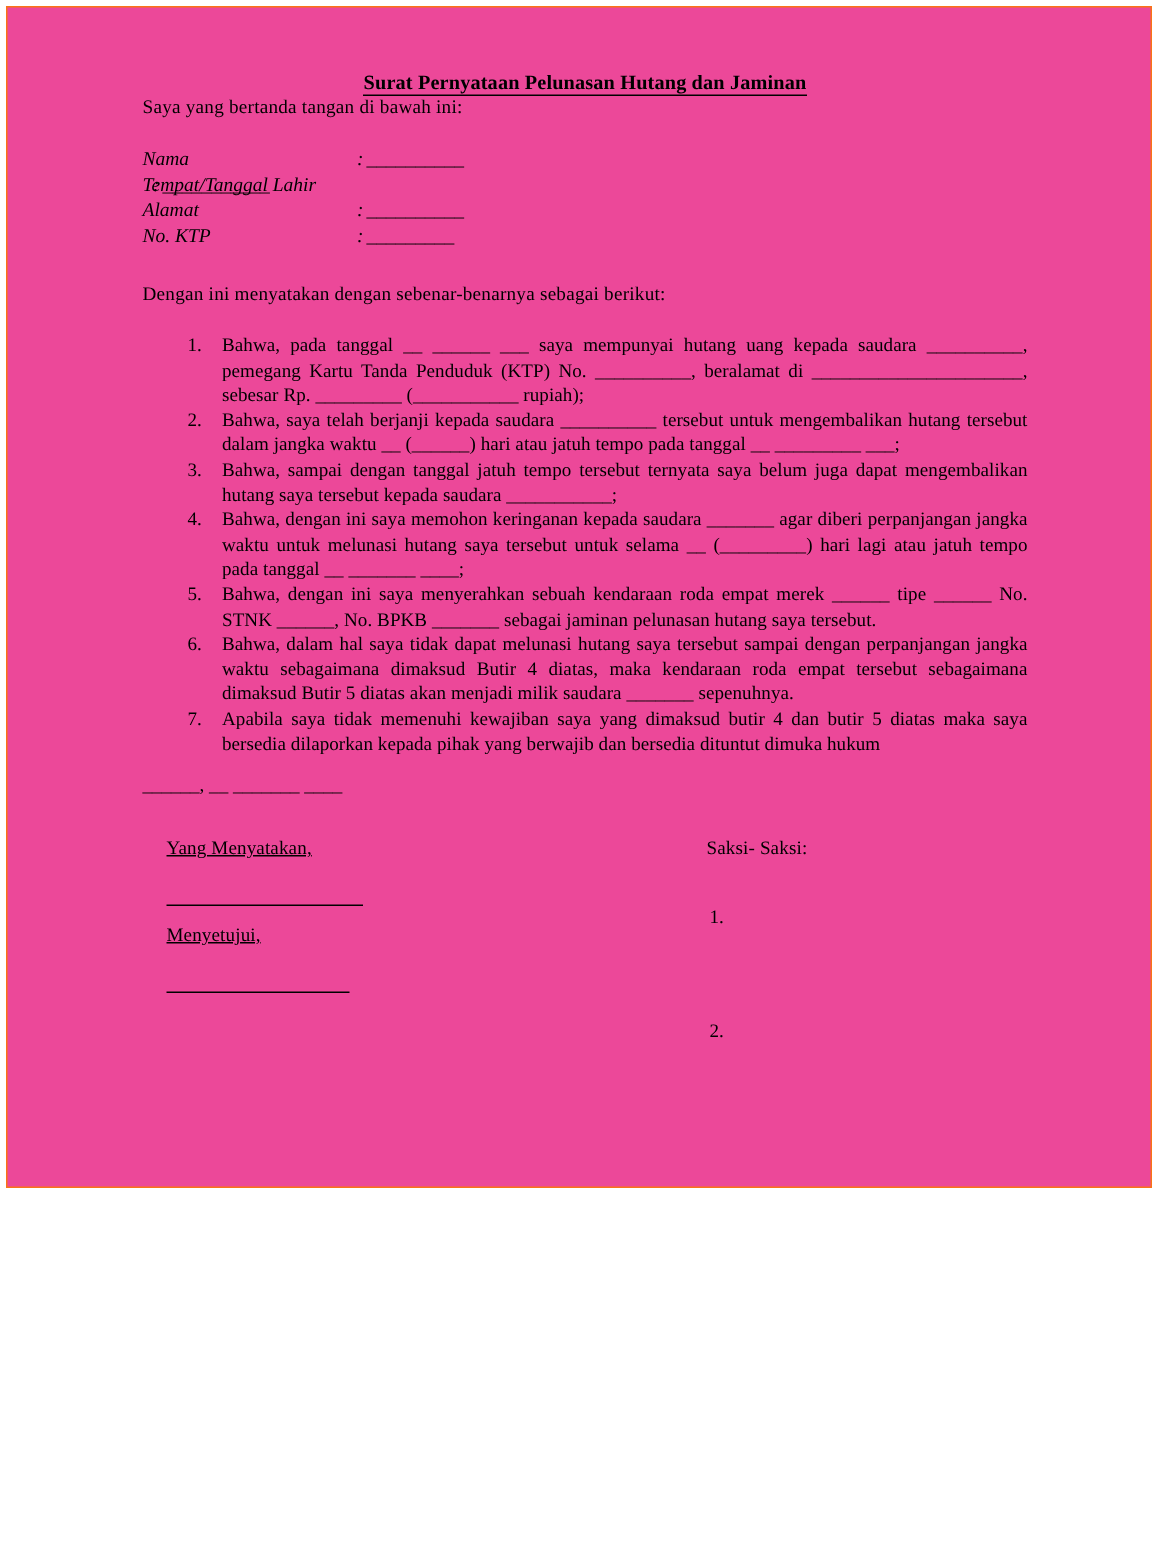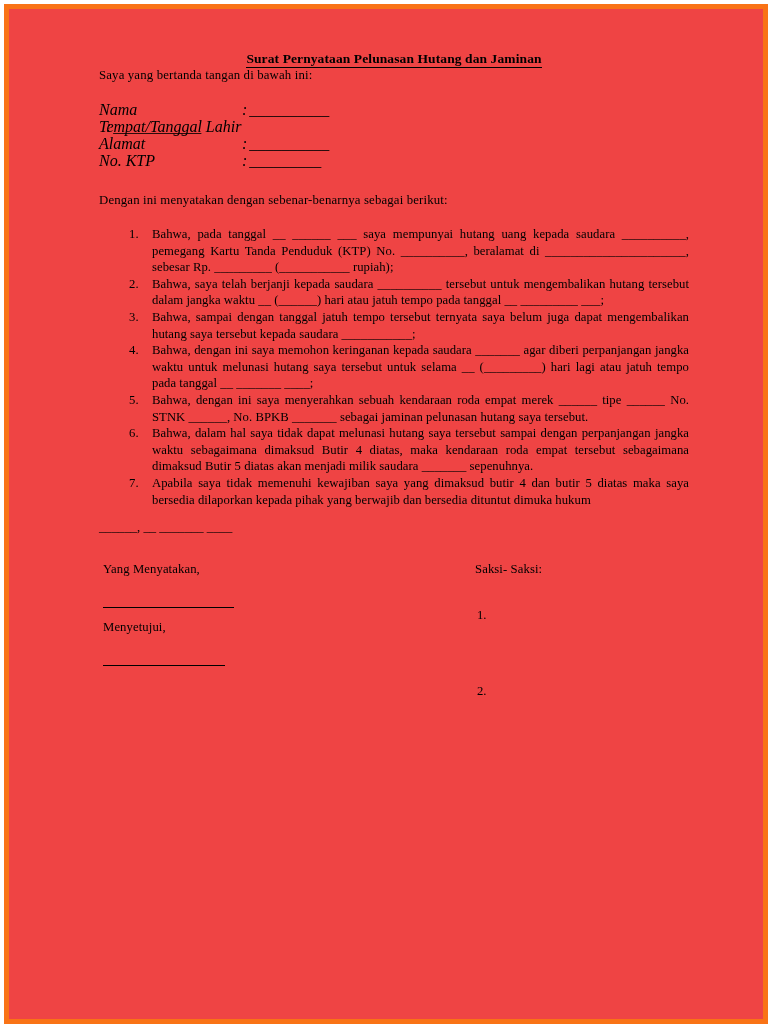--- a/index.html
+++ b/index.html
@@ -10,25 +10,25 @@
   body {
     width: 772px;
     height: 1028px;
     font-family: "Liberation Serif", "DejaVu Serif", serif;
     color: #000000;
     overflow: hidden;
   }
   #page {
     position: relative;
     width: 764px;
-    height: 1020px;
+    height: 788px;
     margin: 4px;
-    border: 5px solid #f97316;
+    border: 1px solid #f97316;
     box-sizing: border-box;
-    background: #ef4444;
+    background: #ec4899;
   }
   #content {
     position: absolute;
     left: 90px;
     top: 30px;
     width: 590px;
   }
 
   .doc-title {
     text-align: center;
@@ -44,21 +44,21 @@
   }
 
   .lead {
     font-size: 12.8px;
     letter-spacing: 0.15px;
   }
 
   .identity {
     margin-top: 18px;
     font-style: italic;
-    font-size: 16px;
+    font-size: 13px;
     line-height: 17px;
   }
   .id-row {
     display: flex;
     white-space: nowrap;
   }
   .id-label { display: inline-block; }
   .id-label.w1 { width: 143px; }
   .id-label.w2 { width: 0px; margin-right: 7px; }
   .id-colon { margin-right: 2px; }
@@ -109,21 +109,21 @@
     font-size: 12.7px;
     white-space: nowrap;
   }
 
   .sig-area {
     position: relative;
     margin-top: 27px;
     height: 160px;
     font-size: 12.7px;
   }
-  .sig-left { position: absolute; left: 4px; top: 0; width: 330px; }
+  .sig-left { position: absolute; left: 16px; top: 0; width: 330px; text-decoration: underline; }
   .sig-right { position: absolute; left: 376px; top: 0; width: 200px; }
 
   .sig-label { letter-spacing: 0.1px; }
   .sig-line {
     border-bottom: 1.5px solid #000;
     height: 0;
   }
   .sig-line.a { width: 131px; margin-top: 30px; }
   .sig-line.b { width: 122px; margin-top: 30px; }
   .sig-label.menyetujui { margin-top: 12px; }

